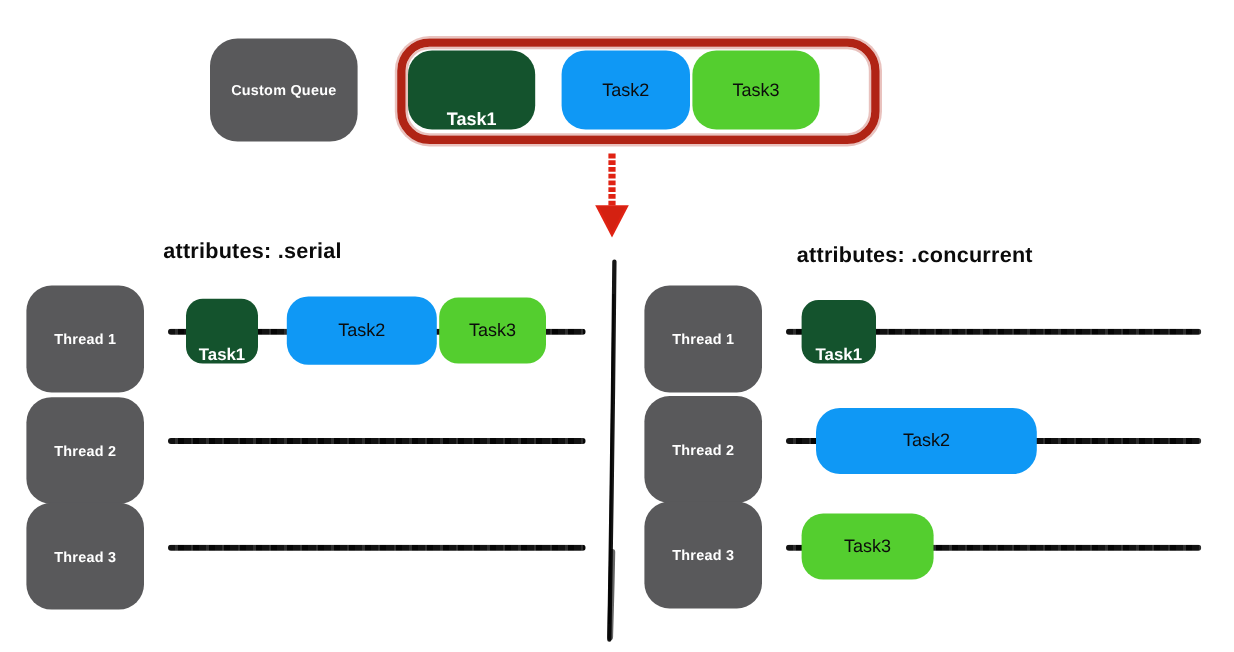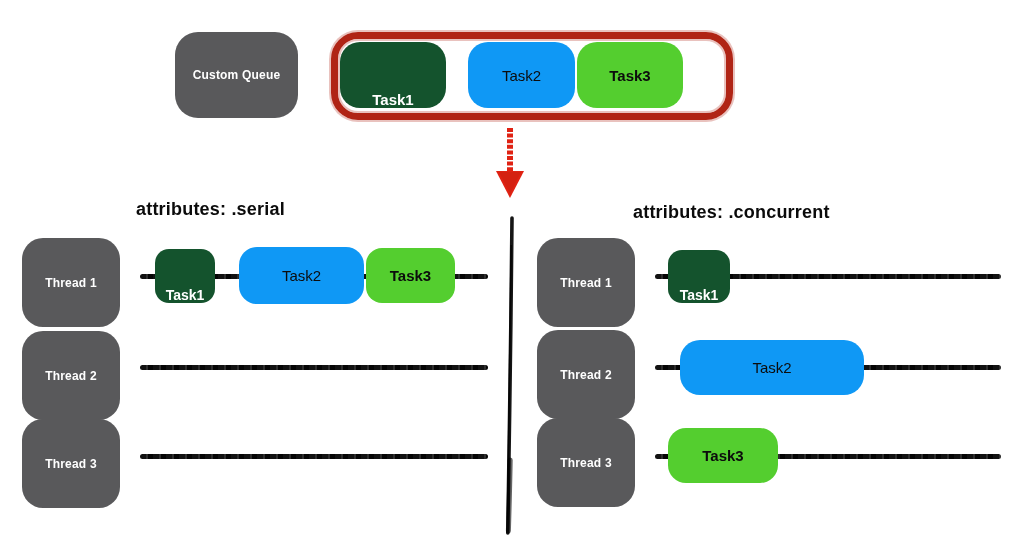--- a/index.html
+++ b/index.html
@@ -33,36 +33,36 @@
   .t-q2{left:118px;top:3px;width:107px;height:66px;border-radius:20px;}
   .t-q3{left:239px;top:3px;width:106px;height:66px;border-radius:20px;}
 
   
   .task{
     display:flex;align-items:center;justify-content:center;
     font-size:15px;z-index:3;position:absolute;
   }
   .red{background:#14532d;color:#ffffff;font-weight:700;align-items:flex-end;}
   .blue{background:#0F98F5;color:#0c0c0c;font-weight:400;margin-left:12px;}
-  .green{background:#54CE2F;color:#0c0c0c;font-weight:700;}
+  .green{background:#54CE2F;color:#0c0c0c;font-weight:400;}
 
   .t-l1{left:155px;top:249px;width:60px;height:54px;border-radius:14px;font-size:14px;}
   .t-l2{left:227px;top:247px;width:125px;height:57px;border-radius:18px;}
   .t-l3{left:366px;top:248px;width:89px;height:55px;border-radius:16px;}
   .t-r1{left:668px;top:250px;width:62px;height:53px;border-radius:14px;font-size:14px;}
   .t-r2{left:668px;top:340px;width:184px;height:55px;border-radius:20px;}
   .t-r3{left:668px;top:428px;width:110px;height:55px;border-radius:18px;}
 
   
   .panel-title{
     position:absolute;width:240px;color:#0b0b0b;
     font-weight:700;font-size:18px;letter-spacing:.2px;
   }
   .serial-title{left:136px;top:199px;}
-  .concurrent-title{left:633px;top:202px;}
+  .concurrent-title{left:664px;top:202px;}
 
   
   .tl{
     position:absolute;height:5px;border-radius:3px;z-index:1;
     background-image:repeating-linear-gradient(90deg,#121212 0 6px,#2e2e2e 6px 8px,#050505 8px 13px);
     background-color:#121212;
   }
   .tl-left{left:140px;width:348px;}
   .tl-right{left:655px;width:346px;}
   .row1{top:274px;}

